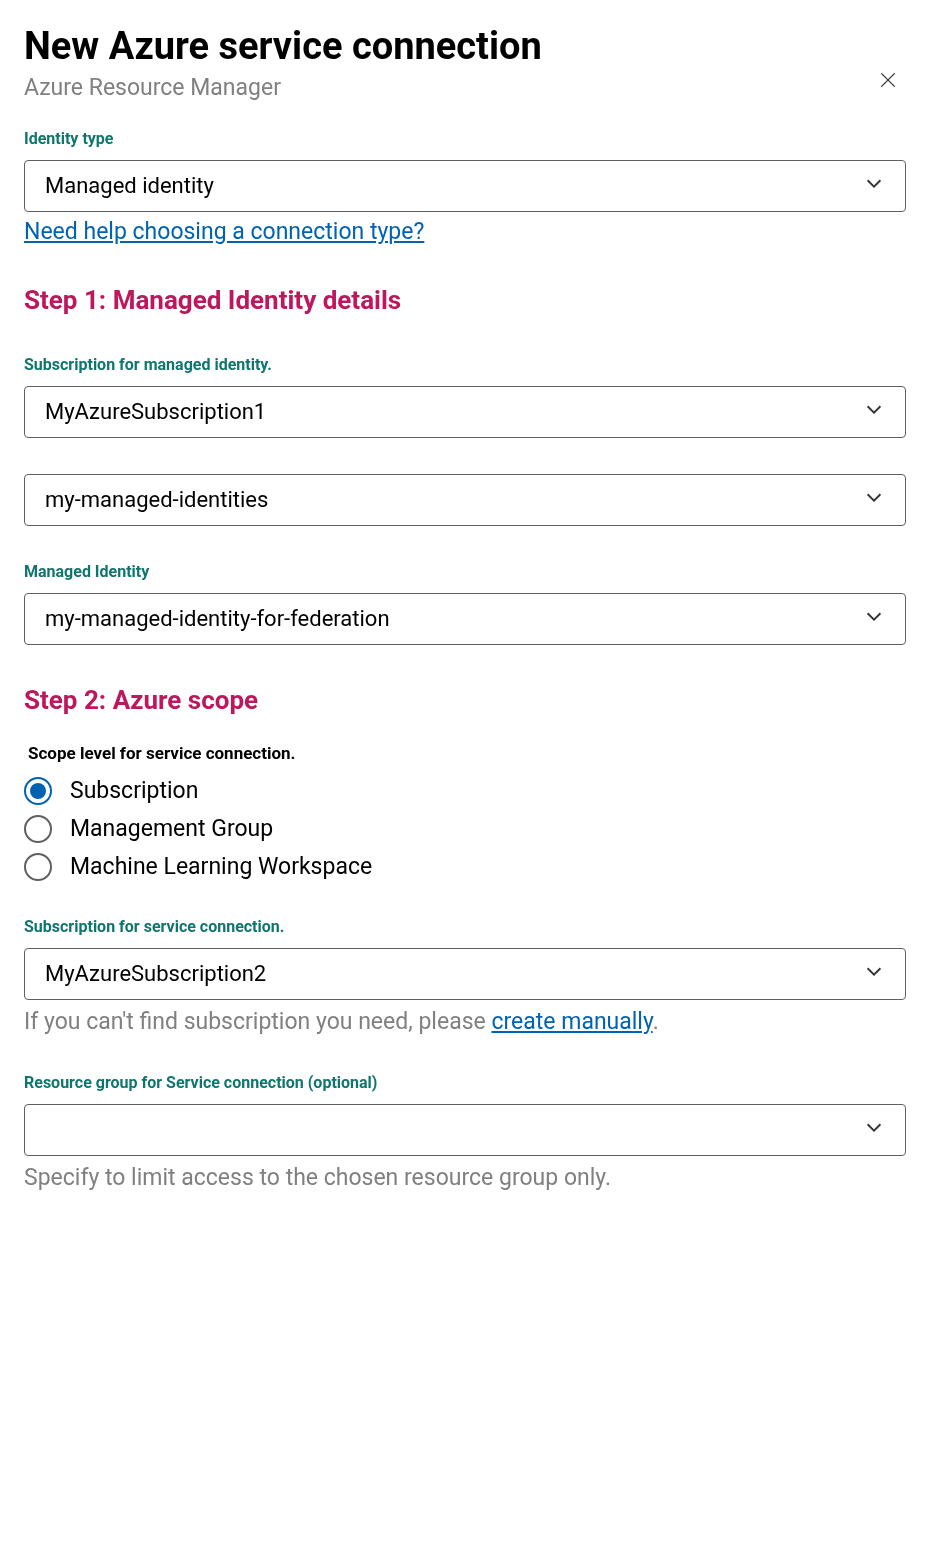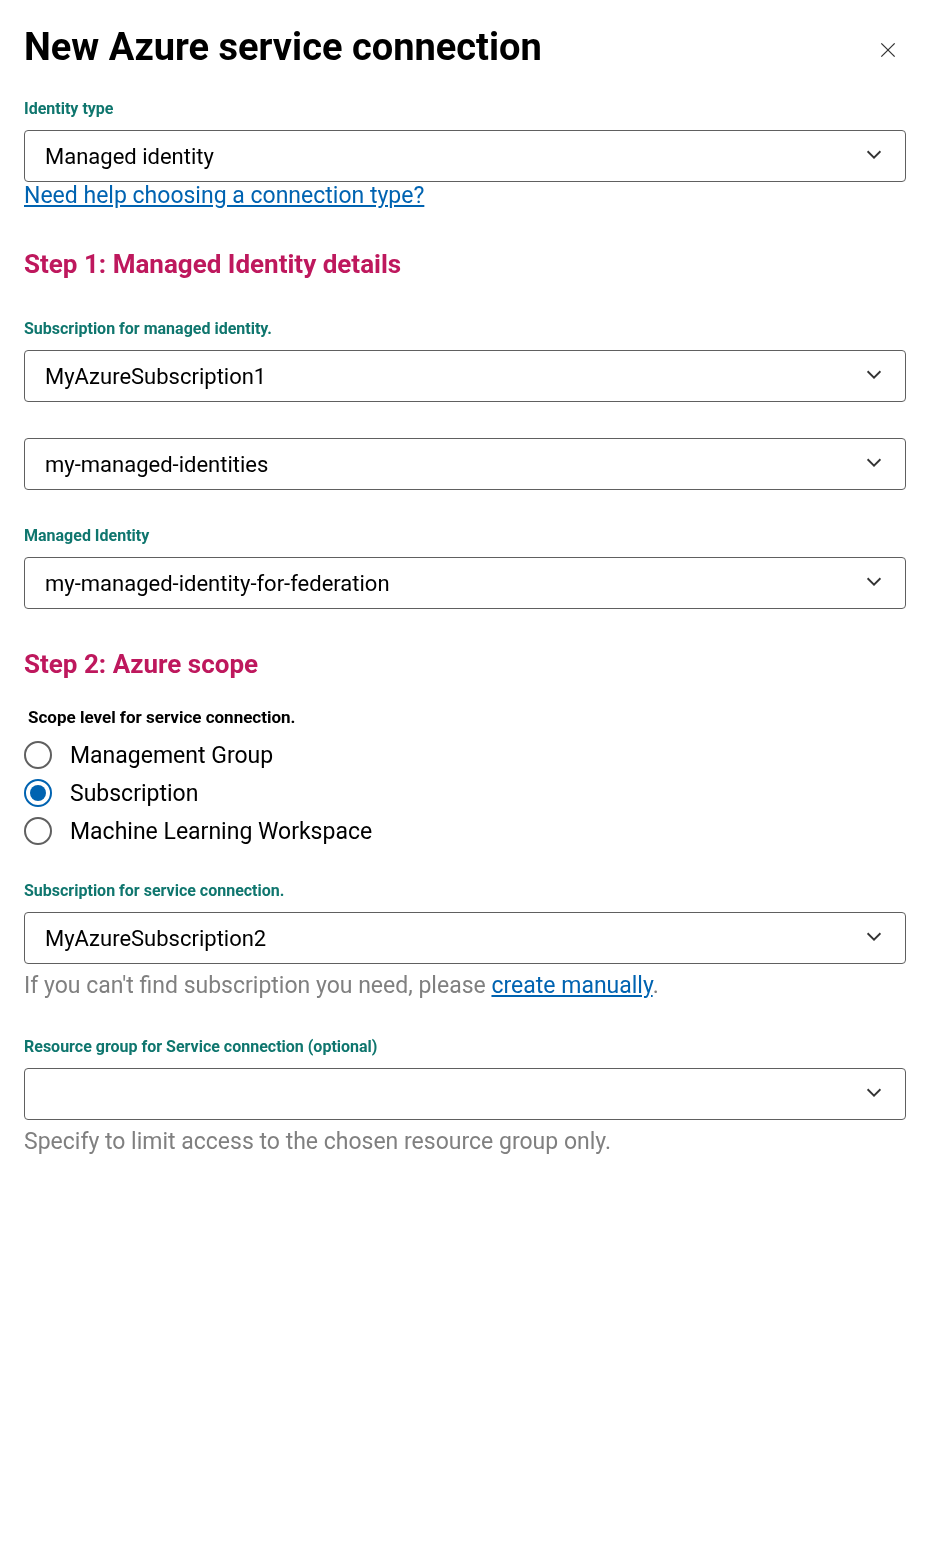--- a/index.html
+++ b/index.html
@@ -119,20 +119,21 @@
     margin-bottom: 14px;
   }
   .identity-block { margin-bottom: 10px; }
 </style>
 </head>
 <body>
 
 <div class="header">
   <div>
     <div class="title">New Azure service connection</div>
+    <div class="subtitle">Azure Resource Manager</div>
   </div>
   <button class="close-btn">
     <span>
       <svg viewBox="0 0 24 24" fill="none" stroke="#333" stroke-width="1.5">
         <line x1="4" y1="4" x2="20" y2="20"></line>
         <line x1="20" y1="4" x2="4" y2="20"></line>
       </svg>
     </span>
   </button>
 </div>
@@ -140,21 +141,21 @@
 <div class="identity-block">
   <div class="field-label">Identity type</div>
   <div class="dropdown">
     <span>Managed identity</span>
     <span class="chev">
       <svg viewBox="0 0 24 24" fill="none" stroke="#333" stroke-width="2">
           <polyline points="5 9 12 16 19 9"></polyline>
         </svg>
     </span>
   </div>
-  <div style="">
+  <div style="margin-top:6px;">
     <a class="link" style="font-size:23px;">Need help choosing a connection type?</a>
   </div>
 </div>
 
 <div class="step1">
   <div class="section-heading">Step 1: Managed Identity details</div>
 </div>
 
 <div class="block">
   <div class="field-label">Subscription for managed identity.</div>
@@ -191,30 +192,30 @@
   </div>
 </div>
 
 <div class="step2">
   <div class="section-heading">Step 2: Azure scope</div>
 </div>
 
 <div class="block">
   <div class="scope-label">Scope level for service connection.</div>
   <div class="radio-group">
-    <div class="radio-item">
-      <span class="radio-circle"></span>
-      <span class="radio-label">Management Group</span>
-    </div>
     <div class="radio-item">
       <span class="radio-circle selected"></span>
       <span class="radio-label">Subscription</span>
     </div>
     <div class="radio-item">
       <span class="radio-circle"></span>
+      <span class="radio-label">Management Group</span>
+    </div>
+    <div class="radio-item">
+      <span class="radio-circle"></span>
       <span class="radio-label">Machine Learning Workspace</span>
     </div>
   </div>
 </div>
 
 <div class="block">
   <div class="field-label">Subscription for service connection.</div>
   <div class="dropdown">
     <span>MyAzureSubscription2</span>
     <span class="chev">

